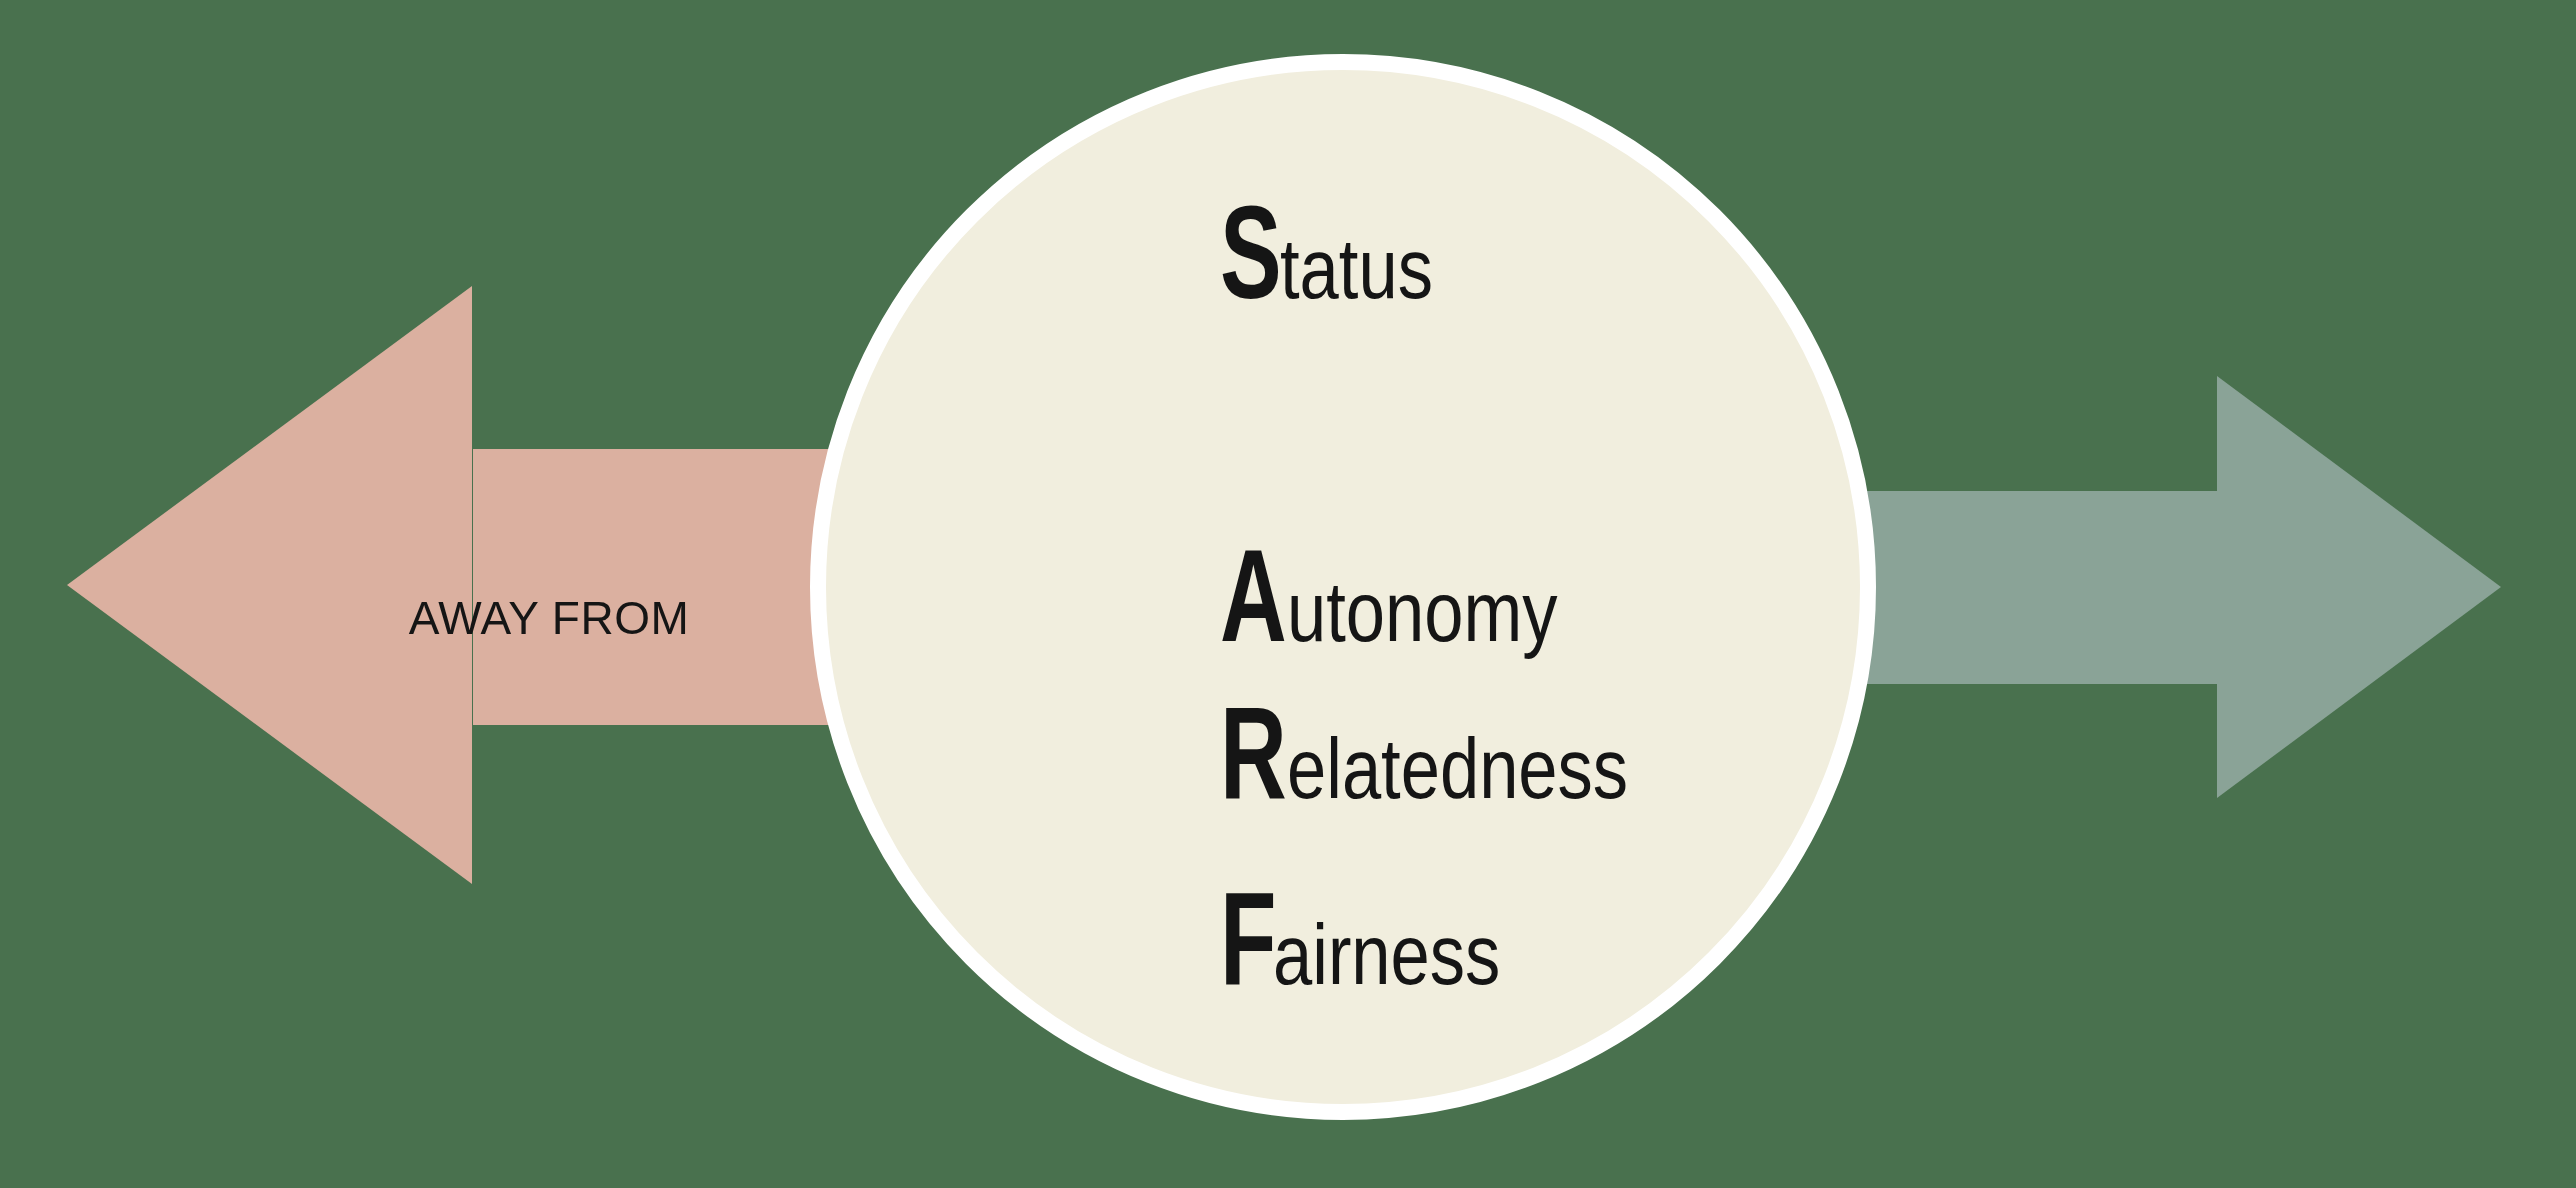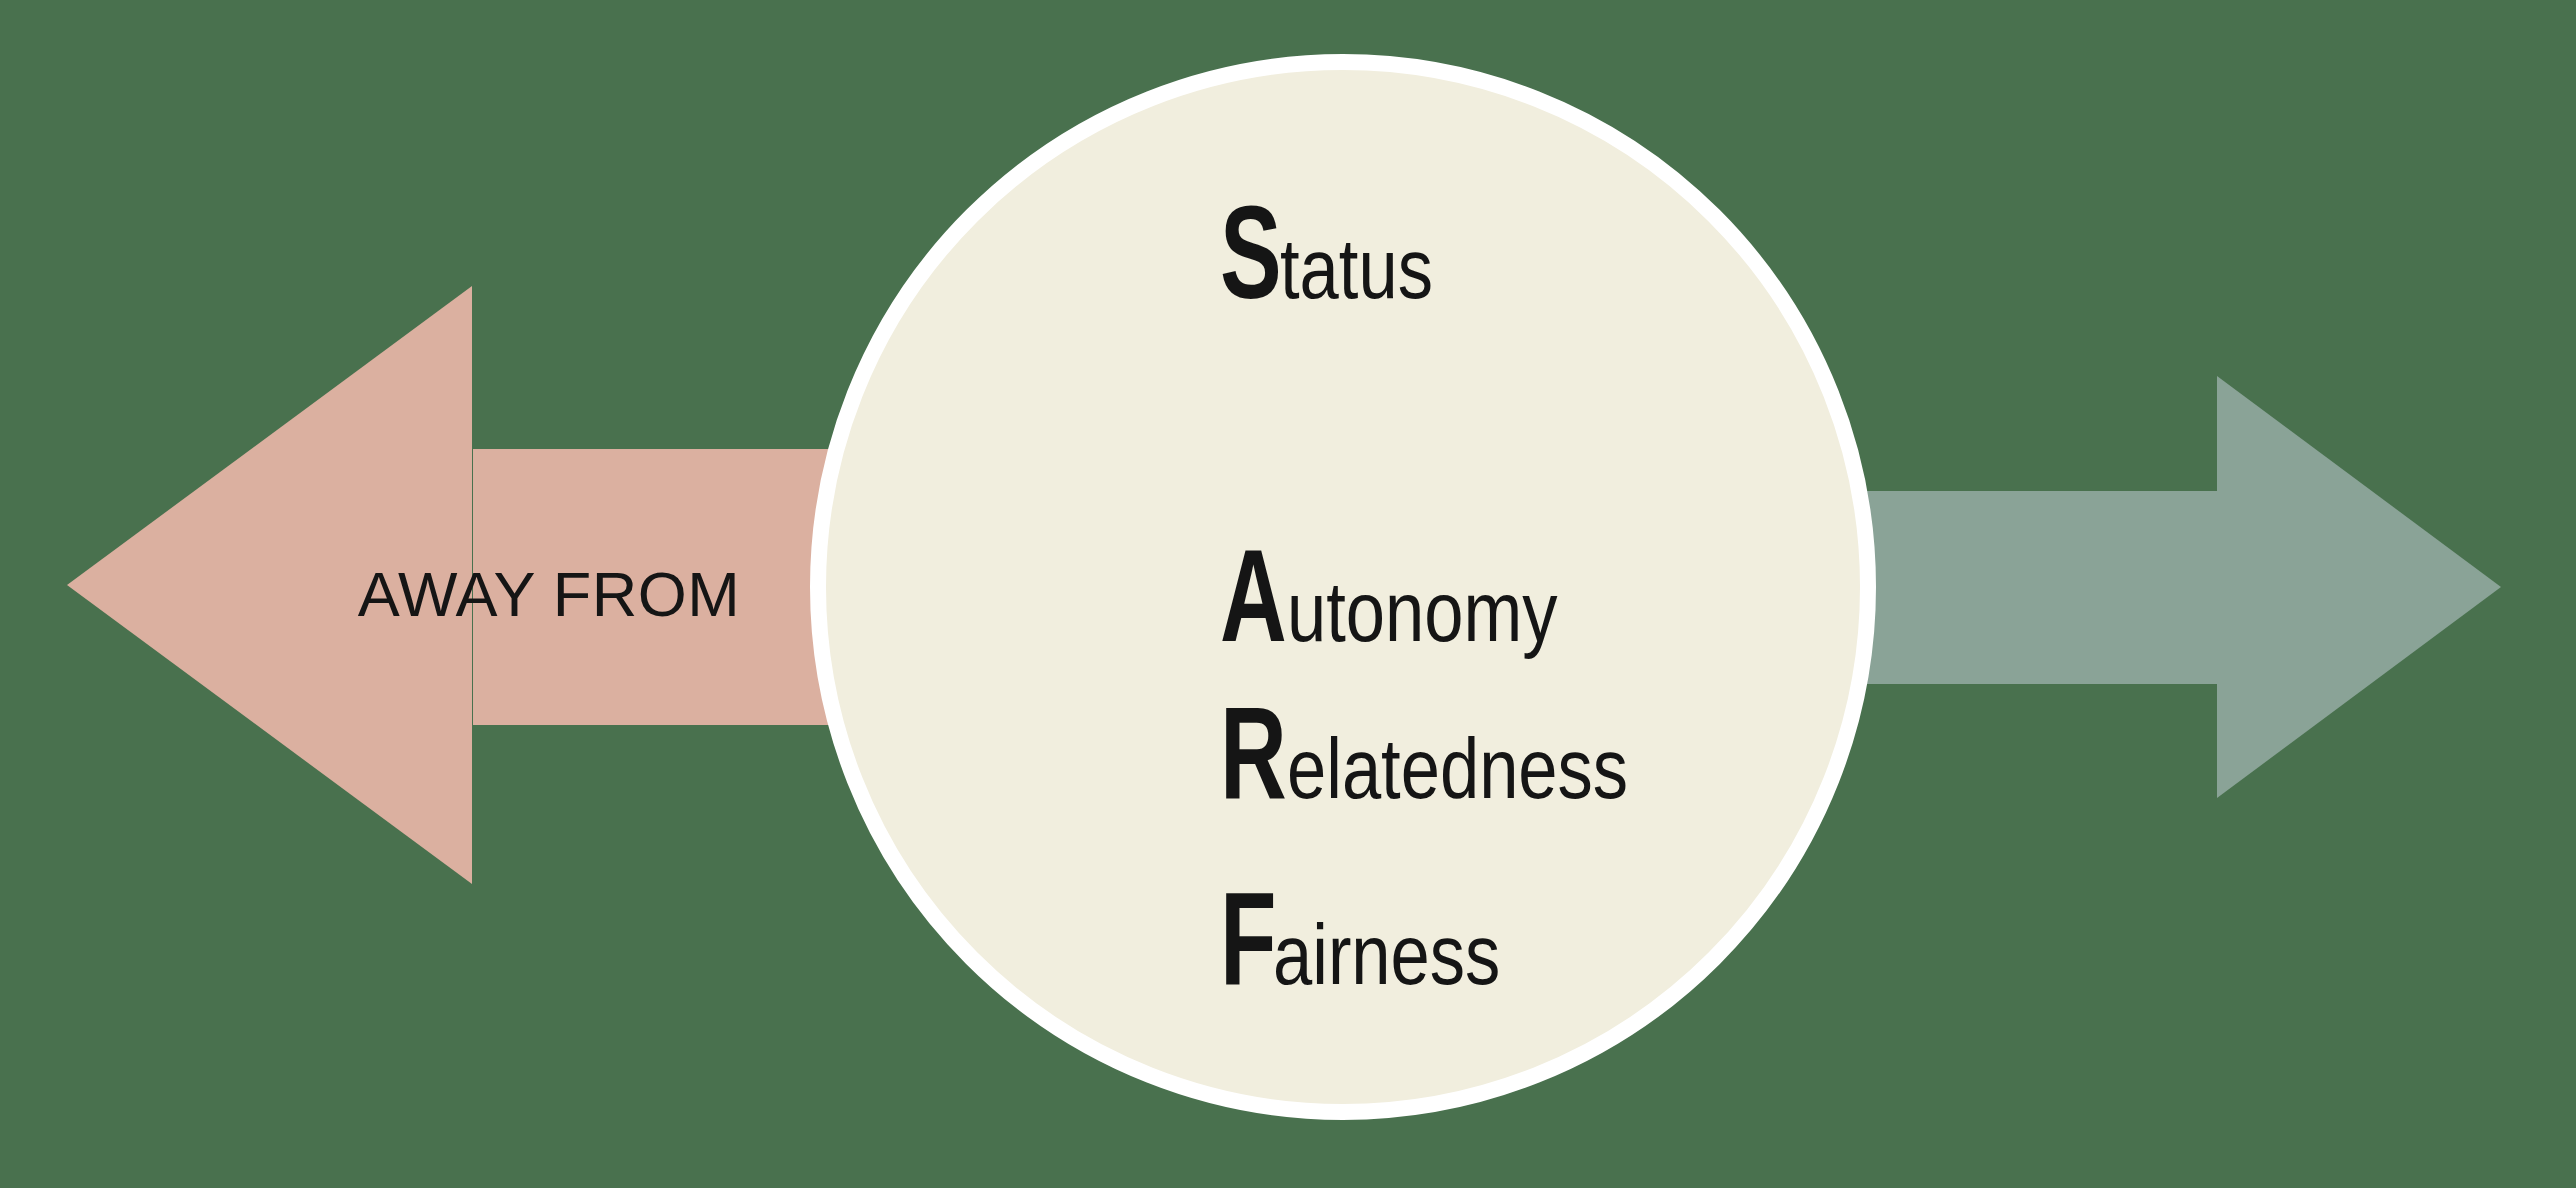--- a/index.html
+++ b/index.html
@@ -38,25 +38,26 @@
   .towards-head {
     left: 2217px; top: 376px;
     width: 284px; height: 422px;
     background: var(--towards, #8AA397);
     clip-path: polygon(0 0, 100% 50%, 0 100%);
   }
   
   .arrow-label {
     position: absolute;
     transform: translate(-50%, -50%);
-    font-size: 63px;
+    font-size: 46px;
     line-height: 1;
     letter-spacing: 0.5px;
     color: var(--ink, #151515);
     white-space: nowrap;
+    margin-top: 24px;
   }
   .away-label   { left: 549px;  top: 594px; }
   .towards-label{ left: 2150px; top: 595px; }
   
   .scarf-circle {
     left: 810px; top: 54px;
     width: 1066px; height: 1066px;
     box-sizing: border-box;
     background: var(--circle-fill, #F1EEDE);
     border: 16px solid var(--circle-border, #FFFFFF);

